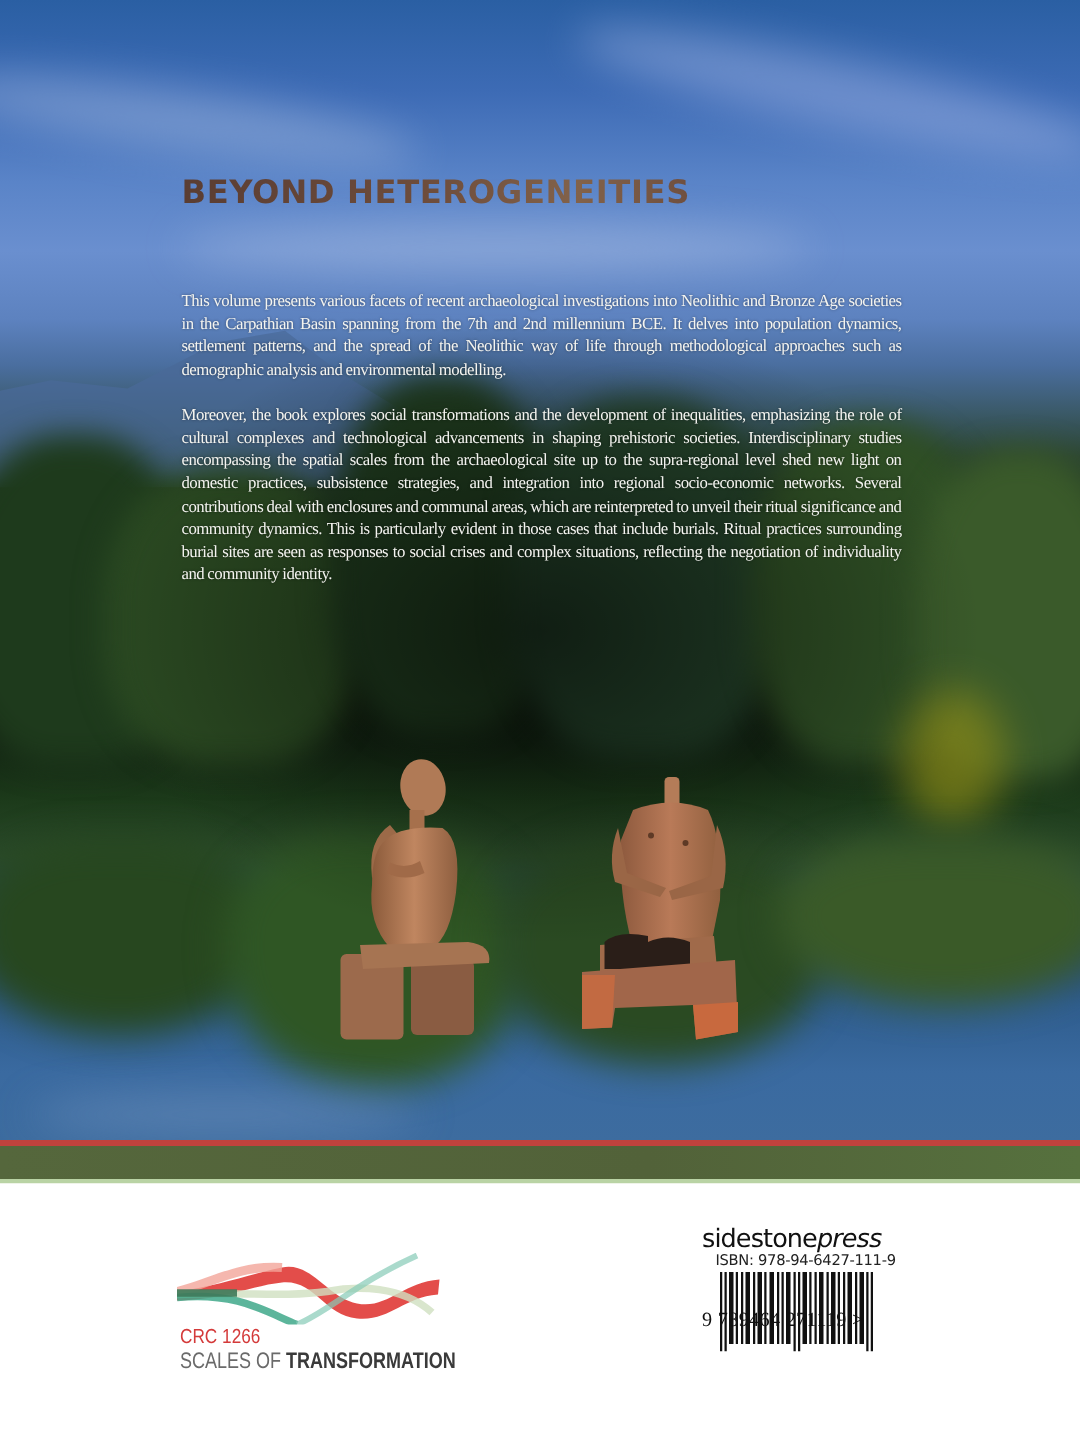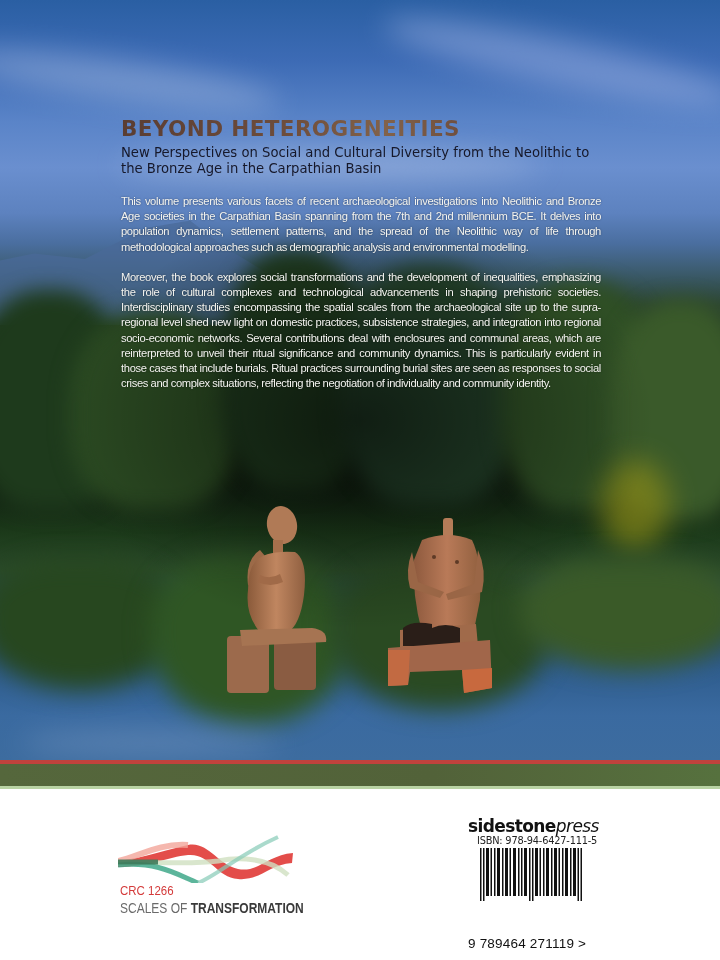--- a/index.html
+++ b/index.html
@@ -37,21 +37,21 @@
       font-family: "DejaVu Sans", sans-serif; font-weight: bold; font-size: 21.5px; letter-spacing: 0.4px;
       background: linear-gradient(90deg, #5a3d32 0%, #6e4d3c 35%, #82624a 55%, #6a4a3c 75%, #4e3830 100%);
       -webkit-background-clip: text; background-clip: text; color: transparent; line-height: 28px;
     }
     .subtitle {
       font-family: "DejaVu Sans", sans-serif; font-size: 13.2px; color: #16182a; line-height: 16px; margin-top: 2px;
     }
 
     .body-text {
       position: absolute; left: 121px; top: 194px; width: 480px;
-      font-family: Liberation Sans, sans-serif; font-size: 11.2px; line-height: 15.2px; color: #f4f4f0;
+      font-family: Liberation Serif, serif; font-size: 11.2px; line-height: 15.2px; color: #f4f4f0;
       text-align: justify; letter-spacing: -0.35px; word-spacing: -0.3px;
       text-shadow: 0 0 2px rgba(0,0,0,.45);
     }
     .body-text p { margin-bottom: 15px; }
 
     
     .figurines { position: absolute; left: 200px; top: 500px; width: 320px; height: 200px; }
 
     
     .stripe-red   { position: absolute; left: 0; top: 760px; width: 720px; height: 4px; background: #c0423d; }
@@ -68,29 +68,29 @@
       font-size: 13.5px; color: #d43a3a; letter-spacing: 0px; transform: scaleX(0.85); transform-origin: left;
     }
     .crc-scales {
       position: absolute; left: 2px; top: 64px; font-family: "Liberation Sans", sans-serif;
       font-size: 15px; color: #6a6a6a; white-space: nowrap; transform: scaleX(0.8); transform-origin: left;
     }
     .crc-scales b { color: #3a3a3a; font-weight: bold; }
 
     .publisher { position: absolute; left: 468px; top: 816px; width: 140px; }
     .pub-name { font-family: "DejaVu Sans", sans-serif; font-size: 17px; color: #111; letter-spacing: -0.6px; white-space: nowrap; }
-    .pub-name .b { font-weight: bold; }
+    .pub-name .b { font-weight: normal; }
     .pub-name .l { font-weight: normal; font-style: italic; }
     .isbn-label {
       position: absolute; left: 477px; top: 835px; font-family: "DejaVu Sans", sans-serif; font-size: 9.8px;
       color: #222; letter-spacing: -0.2px; white-space: nowrap;
     }
     .barcode { position: absolute; left: 480px; top: 848px; width: 104px; height: 53px; }
     .barcode-digits {
-      position: absolute; left: 468px; top: 936px; font-family: Liberation Sans, sans-serif; font-size: 13.5px;
+      position: absolute; left: 468px; top: 872px; font-family: Liberation Serif, serif; font-size: 13.5px;
       color: #111; white-space: pre; letter-spacing: 0.2px;
     }
   </style>
 </head>
 <body>
 
 <div class="photo">
   <div class="sky-streak" style="left:-40px;top:60px;width:320px;height:40px;background:#9bb3dc;transform:rotate(8deg);"></div>
   <div class="sky-streak" style="left:380px;top:40px;width:360px;height:45px;background:#9bb0e2;transform:rotate(12deg);"></div>
   <div class="sky-streak" style="left:120px;top:150px;width:420px;height:30px;background:#a9bde0;"></div>
@@ -108,21 +108,20 @@
   <div class="reflect-trees" style="left:150px;top:555px;width:200px;height:170px;background:#2f5624;"></div>
   <div class="reflect-trees" style="left:330px;top:560px;width:220px;height:150px;background:#2a4a22;"></div>
   <div class="reflect-trees" style="left:520px;top:560px;width:220px;height:110px;background:#3a5a28;"></div>
   <div class="sky-streak" style="left:20px;top:730px;width:260px;height:26px;background:#6d90bd;opacity:.6;"></div>
 
   <div class="dark-overlay"></div>
 </div>
 
 <div class="title-block">
   <div class="main-title">BEYOND HETEROGENEITIES</div>
-  <div class="subtitle">New Perspectives on Social and Cultural Diversity from the Neolithic to the Bronze Age in the Carpathian Basin</div>
 </div>
 
 <div class="body-text">
   <p>This volume presents various facets of recent archaeological investigations into Neolithic and Bronze Age societies in the Carpathian Basin spanning from the 7th and 2nd millennium BCE. It delves into population dynamics, settlement patterns, and the spread of the Neolithic way of life through methodological approaches such as demographic analysis and environmental modelling.</p>
   <p>Moreover, the book explores social transformations and the development of inequalities, emphasizing the role of cultural complexes and technological advancements in shaping prehistoric societies. Interdisciplinary studies encompassing the spatial scales from the archaeo­logical site up to the supra-regional level shed new light on domestic practices, subsistence strategies, and integration into regional socio-economic networks. Several contributions deal with enclosures and communal areas, which are reinterpreted to unveil their ritual significance and community dynamics. This is particularly evident in those cases that include burials. Ritual practices surrounding burial sites are seen as responses to social crises and complex situations, reflecting the negotiation of individuality and community identity.</p>
 </div>
 
 <svg class="figurines" viewBox="0 0 320 200">
   <defs>
     <linearGradient id="clay1" x1="0" x2="1">
@@ -180,21 +179,21 @@
     <path d="M0 27 L40 27" stroke="#3f7a5a" stroke-width="5" opacity=".9"></path>
   </svg>
   <div class="crc-code">CRC 1266</div>
   <div class="crc-scales"><span>SCALES OF </span><b>TRANSFORMATION</b></div>
 </div>
 
 <div class="publisher">
   <div class="pub-name"><span class="b">sidestone</span><span class="l">press</span></div>
 </div>
 
-<div class="isbn-label">ISBN: 978-94-6427-111-5</div>
+<div class="isbn-label">ISBN: 978-94-6427-111-9</div>
 
 <svg class="barcode" viewBox="0 0 104 53" preserveAspectRatio="none">
   <g fill="#111">
     <rect x="0" y="0" width="1.5" height="53"></rect>
       <rect x="3" y="0" width="1.5" height="53"></rect>
     <rect x="6" y="0" width="3" height="48"></rect>
       <rect x="10.5" y="0" width="1.5" height="48"></rect>
     <rect x="14" y="0" width="1.5" height="48"></rect>
       <rect x="17" y="0" width="3" height="48"></rect>
     <rect x="22" y="0" width="1.5" height="48"></rect>

